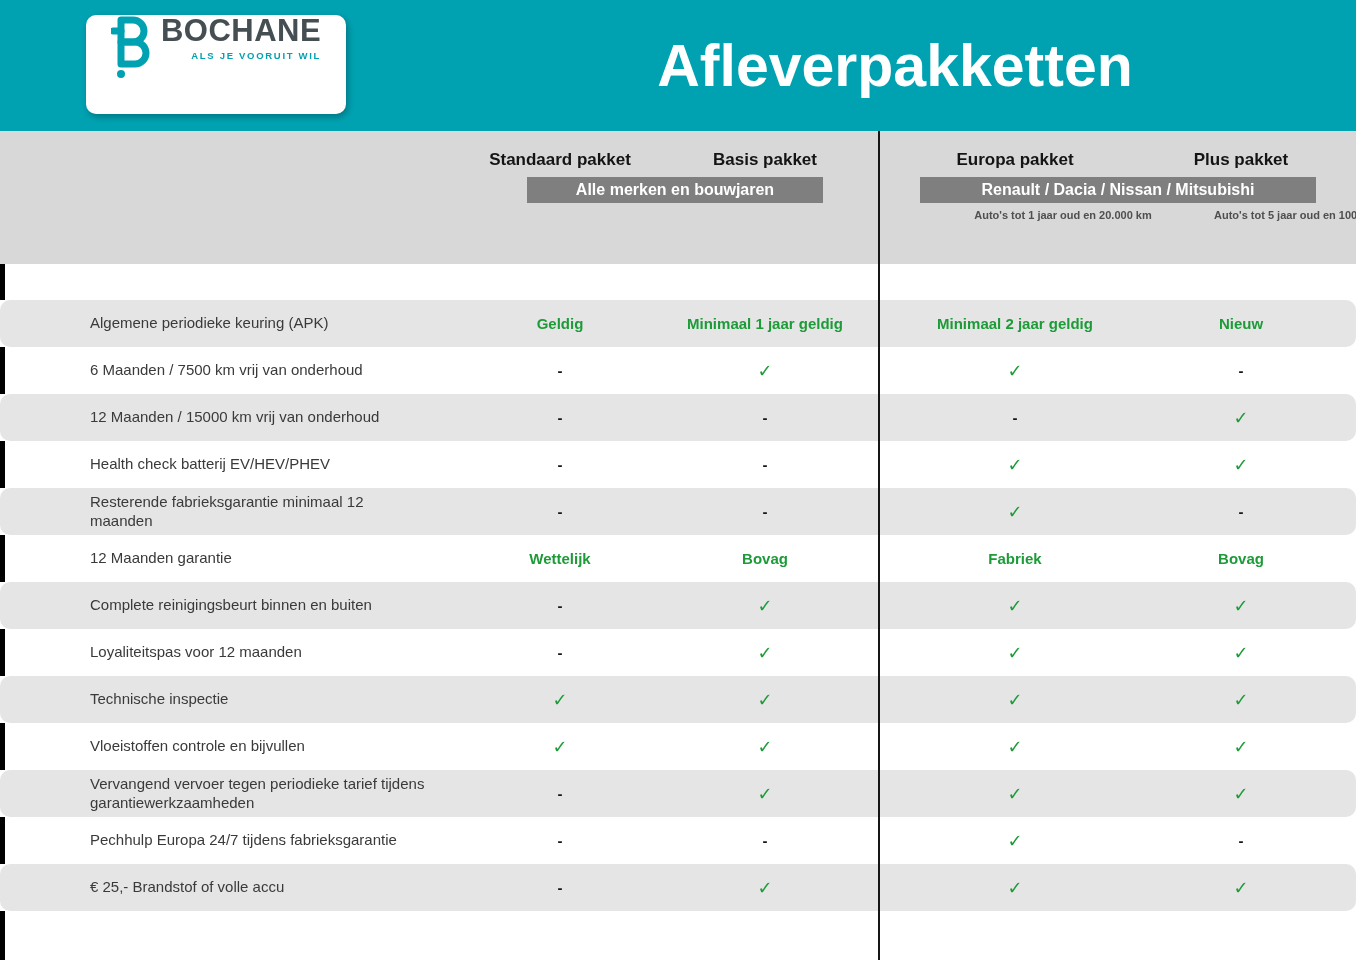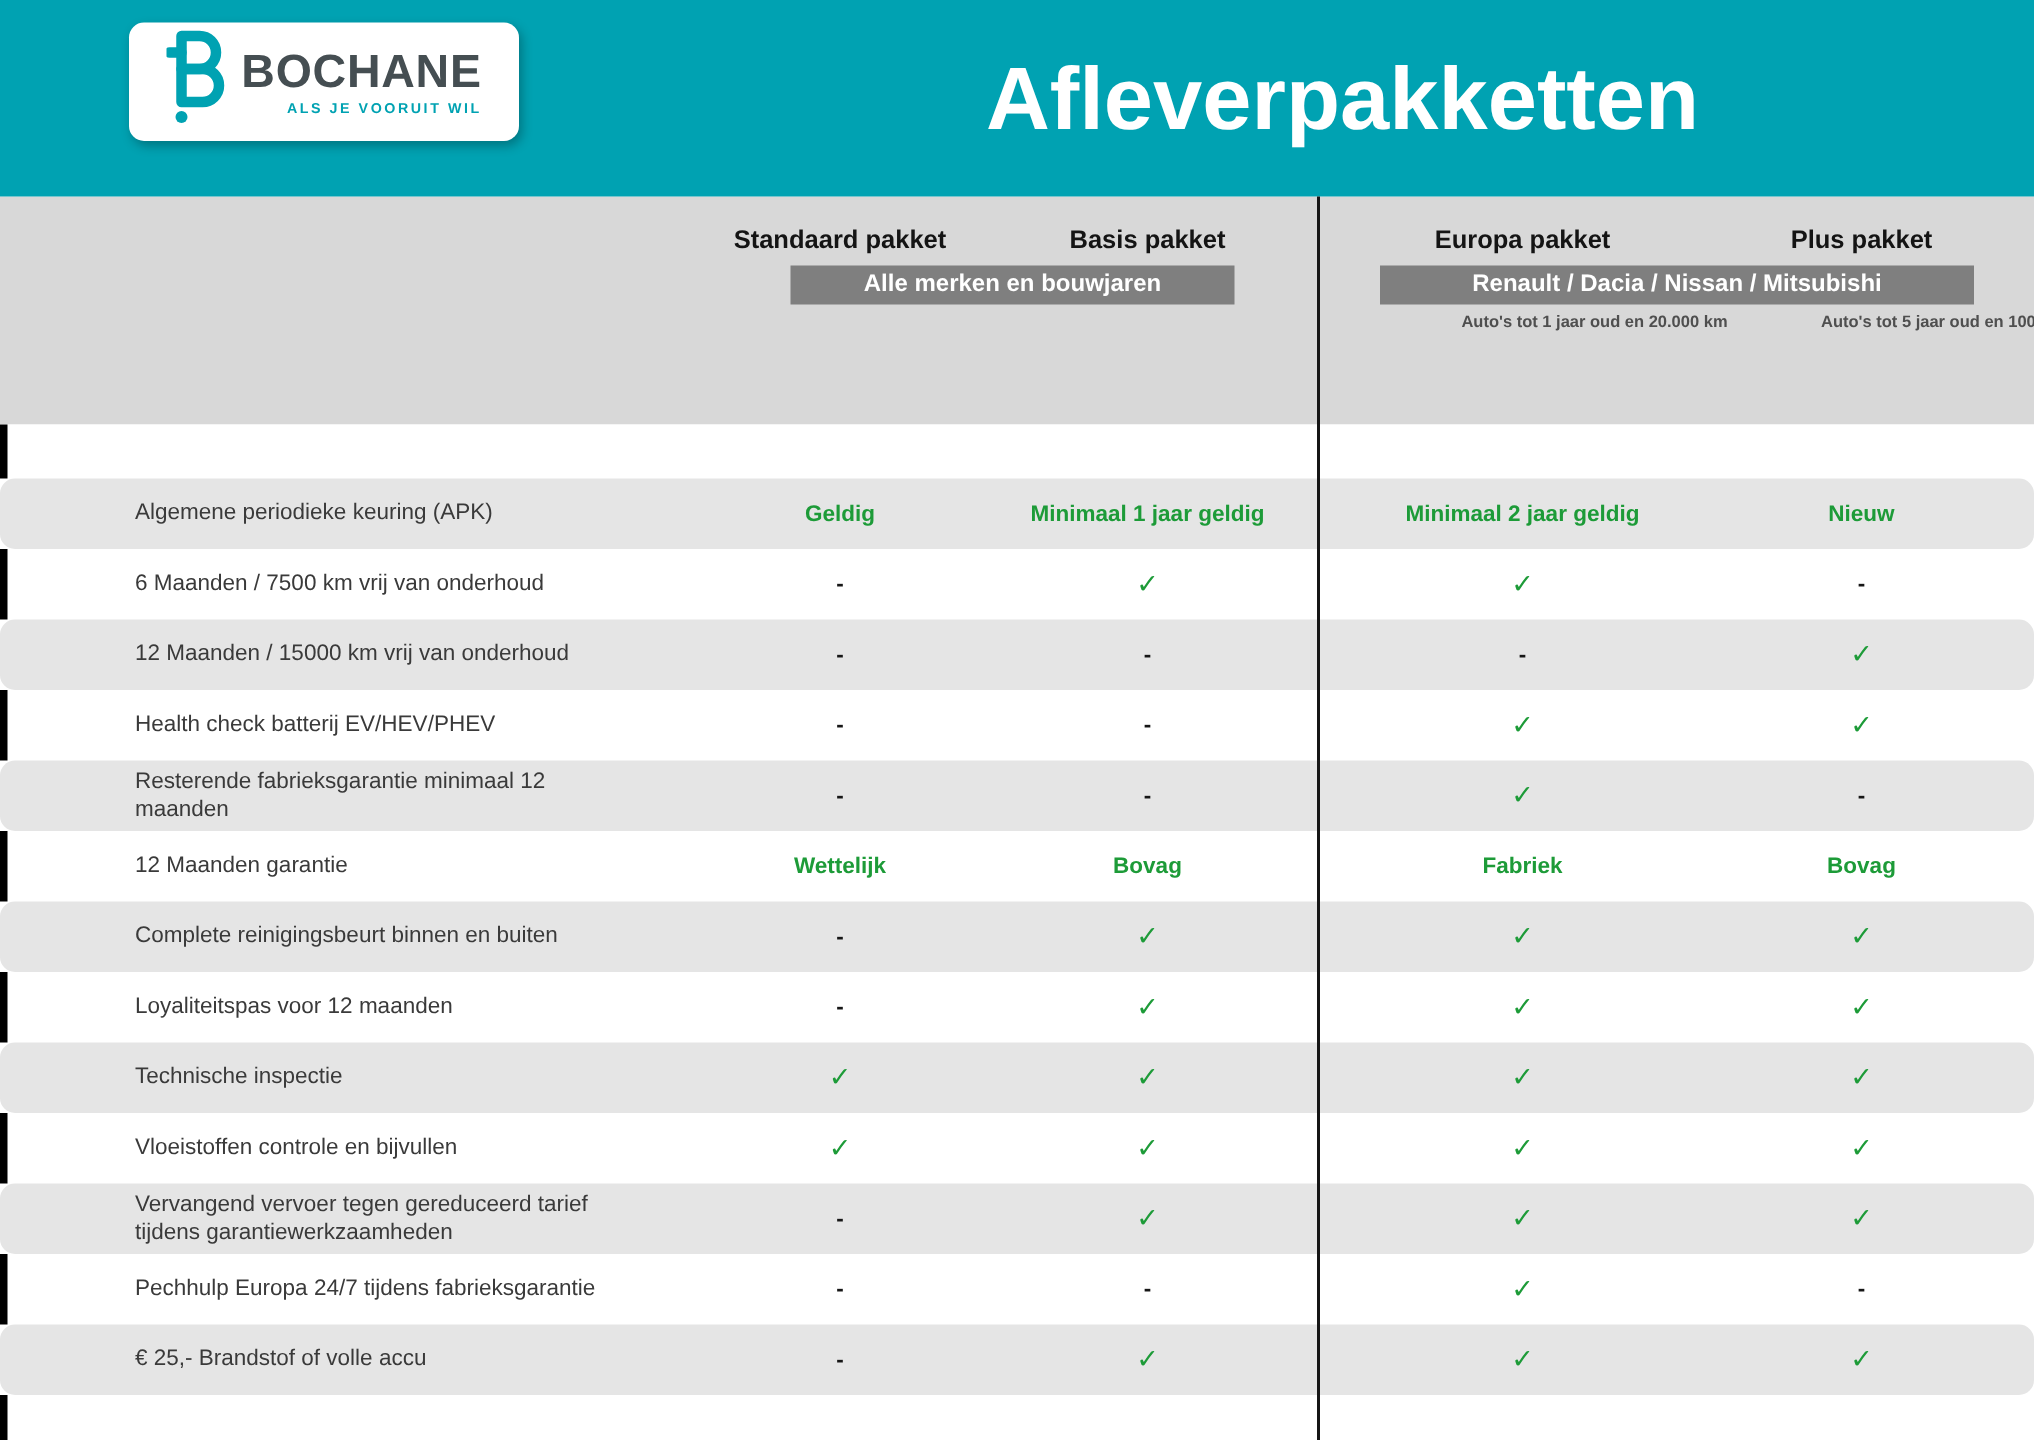--- a/index.html
+++ b/index.html
@@ -2,35 +2,35 @@
 <html><head>
 <meta charset="utf-8">
 <style>
   * { margin:0; padding:0; box-sizing:border-box; }
   html,body { background:#fff; }
   body { font-family:"Liberation Sans","DejaVu Sans",sans-serif; }
   .page { position:relative; width:1356px; height:960px; background:#fff; overflow:hidden; }
 
   
   .topbar { position:relative; height:131px; background:#00a2b2; }
-  .logo-card { position:absolute; left:86px; top:15px; width:260px; height:79px; background:#fff;
+  .logo-card { position:absolute; left:86px; top:15px; width:260px; height:99px; background:#fff;
                border-radius:10px; box-shadow:2px 3px 7px rgba(0,0,0,.28);
-               display:flex; align-items:center; justify-content:center; gap:10px; }
+               display:flex; align-items:flex-start; justify-content:center; gap:10px; }
   .logo-text-wrap { display:flex; flex-direction:column; align-items:flex-end; }
   .logo-name { font-size:31px; font-weight:700; color:#454e52; letter-spacing:.5px; line-height:1; }
   .logo-tagline { font-size:9.5px; font-weight:700; color:#00a2b2; letter-spacing:1.7px; margin-top:4px; }
   .title { position:absolute; left:434px; right:0; top:50%; transform:translateY(-50%);
            text-align:center; color:#fff; font-size:59px; font-weight:800; }
 
   
   .grid { display:grid; grid-template-columns:470px 180px 230px 270px 182px 24px; }
   .cell.center { text-align:center; }
 
   
-  .head-band { height:152px; background:#d8d8d8; padding-top:13px; }
+  .head-band { height:133px; background:#d8d8d8; padding-top:13px; }
   .row-colheads { height:32px; align-items:center; }
   .colhead { font-size:17px; font-weight:700; color:#141414; }
   .row-badges { height:28px; align-items:center; }
   .badge-cell-left { grid-column:2 / 4; text-align:center; }
   .badge-cell-right { grid-column:4 / 7; text-align:center; }
   .badge { display:inline-block; background:#7f7f7f; color:#fff; font-weight:700;
            font-size:16px; line-height:26px; }
   .badge.left { width:296px; }
   .badge.right { width:396px; }
   .row-notes { height:22px; align-items:center;gap:16px; }
@@ -194,21 +194,21 @@
   <div class="grid feature-row plain leftbar">
     <div class="cell feature-label">Vloeistoffen controle en bijvullen</div>
     <div class="cell center value check">✓</div>
     <div class="cell center value check">✓</div>
     <div class="cell center value check">✓</div>
     <div class="cell center value check">✓</div>
     <div class="cell"></div>
   </div>
 
   <div class="grid feature-row shade">
-    <div class="cell feature-label">Vervangend vervoer tegen gereduceerd tarief tijdens garantiewerkzaamheden</div>
+    <div class="cell feature-label">Vervangend vervoer tegen periodieke tarief tijdens garantiewerkzaamheden</div>
     <div class="cell center value dash">-</div>
     <div class="cell center value check">✓</div>
     <div class="cell center value check">✓</div>
     <div class="cell center value check">✓</div>
     <div class="cell"></div>
   </div>
 
   <div class="grid feature-row plain leftbar">
     <div class="cell feature-label">Pechhulp Europa 24/7 tijdens fabrieksgarantie</div>
     <div class="cell center value dash">-</div>

